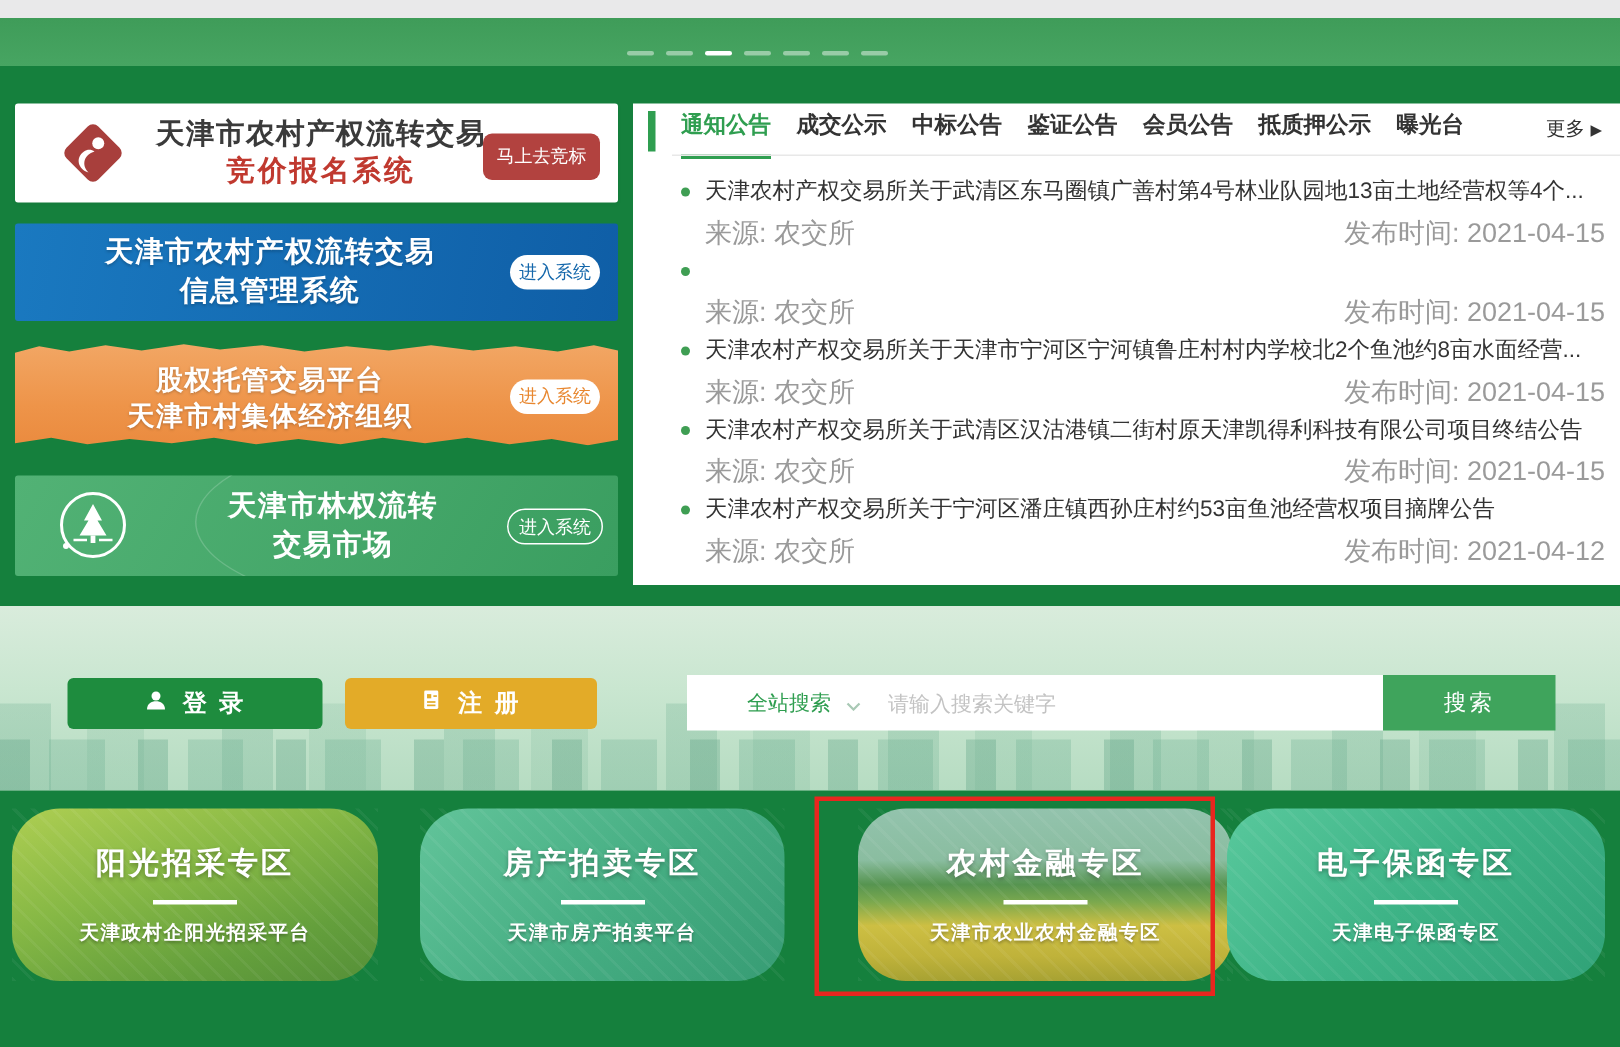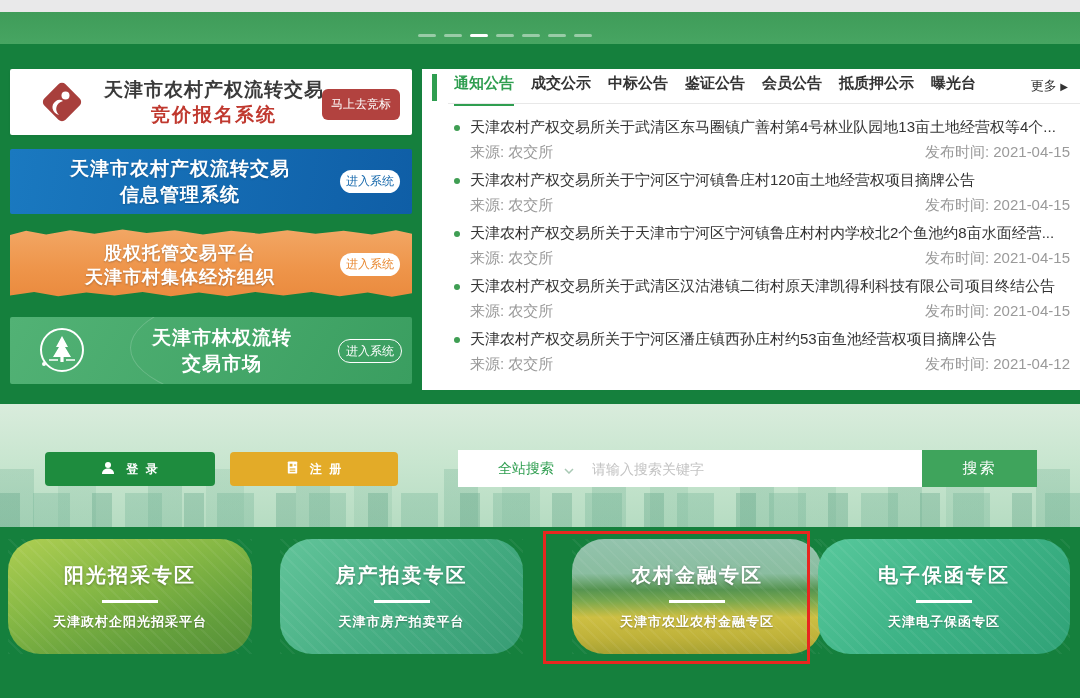--- a/index.html
+++ b/index.html
@@ -52,31 +52,31 @@
   .tab { font-size:15px; font-weight:bold; color:#333; cursor:pointer; padding-bottom:10px; white-space:nowrap; }
   .tab.active { color:#2f9e50; border-bottom:3px solid #2f9e50; }
   .more { position:absolute; right:12px; top:8px; font-size:13px; color:#333; cursor:pointer; }
   .more .arr { font-size:10px; }
   .tabs-hairline { position:absolute; left:26px; right:0; top:34px; height:1px; background:#e8e8e8; }
   .news-list { position:absolute; left:32px; right:10px; top:48px; }
   .news-item { margin-bottom:11px; }
   .nt-row { display:flex; align-items:center; height:21px; cursor:pointer; }
   .ndot { width:6px; height:6px; border-radius:50%; background:#3f9e53; margin-right:10px; flex:0 0 auto; }
   .ntitle { font-size:15px; color:#333; white-space:nowrap; overflow:hidden; }
-  .nmeta { display:flex; justify-content:space-between; margin:5px 0 0 16px; font-size:15px; color:#9a9a9a; height:16px; }
+  .nmeta { display:flex; justify-content:space-between; margin:5px 0 0 16px; font-size:18px; color:#9a9a9a; height:16px; }
 
   
   .hero { position:absolute; left:0; top:392px; width:1080px; height:123px;
     background:linear-gradient(180deg,#d9ecdc 0%,#c9e6d0 45%,#b6dcc2 100%); overflow:hidden; }
   .sky-a { position:absolute; bottom:0; left:0; width:100%; height:58px; opacity:.5;
     background:repeating-linear-gradient(90deg, rgba(110,175,145,.55) 0 34px, rgba(0,0,0,0) 34px 58px, rgba(125,185,155,.45) 58px 96px, rgba(0,0,0,0) 96px 148px); }
   .sky-b { position:absolute; bottom:0; left:0; width:100%; height:34px; opacity:.55;
     background:repeating-linear-gradient(90deg, rgba(90,160,130,.6) 0 20px, rgba(0,0,0,0) 20px 33px, rgba(100,170,140,.5) 33px 70px, rgba(0,0,0,0) 70px 92px); }
   .hero-btn { position:absolute; top:48px; height:34px; border:none; border-radius:4px; color:#fff;
-    font-size:12px; font-weight:bold; letter-spacing:2px; display:flex; align-items:center; justify-content:center;
+    font-size:16px; font-weight:bold; letter-spacing:2px; display:flex; align-items:center; justify-content:center;
     gap:10px; cursor:pointer; font-family:inherit; }
   .login-btn { left:45px; width:170px; background:#1e8c3e; }
   .register-btn { left:230px; width:168px; background:#e3ab28; }
   .search-box { position:absolute; left:458px; top:46px; width:464px; height:37px; background:#fff;
     display:flex; align-items:center;padding-left:18px; }
   .scope { display:flex; align-items:center; gap:10px; padding:0 18px 0 22px; font-size:14px; color:#2f9e50; cursor:pointer; }
   .search-input { flex:1; border:none; outline:none; font-size:14px; color:#333; text-align:left;
     font-family:inherit; background:transparent; }
   .search-input::placeholder { color:#c3c3c3; }
   .search-btn { position:absolute; left:922px; top:46px; width:115px; height:37px; background:#3fa45c;
@@ -195,21 +195,20 @@
             <span class="ntitle">天津农村产权交易所关于武清区东马圈镇广善村第4号林业队园地13亩土地经营权等4个...</span>
           </div>
           <div class="nmeta">
             <span>来源: 农交所</span>
             <span>发布时间: 2021-04-15</span>
           </div>
         </div>
         <div class="news-item">
           <div class="nt-row">
             <span class="ndot"></span>
-            <span class="ntitle">天津农村产权交易所关于宁河区宁河镇鲁庄村120亩土地经营权项目摘牌公告</span>
           </div>
           <div class="nmeta">
             <span>来源: 农交所</span>
             <span>发布时间: 2021-04-15</span>
           </div>
         </div>
         <div class="news-item">
           <div class="nt-row">
             <span class="ndot"></span>
             <span class="ntitle">天津农村产权交易所关于天津市宁河区宁河镇鲁庄村村内学校北2个鱼池约8亩水面经营...</span>

